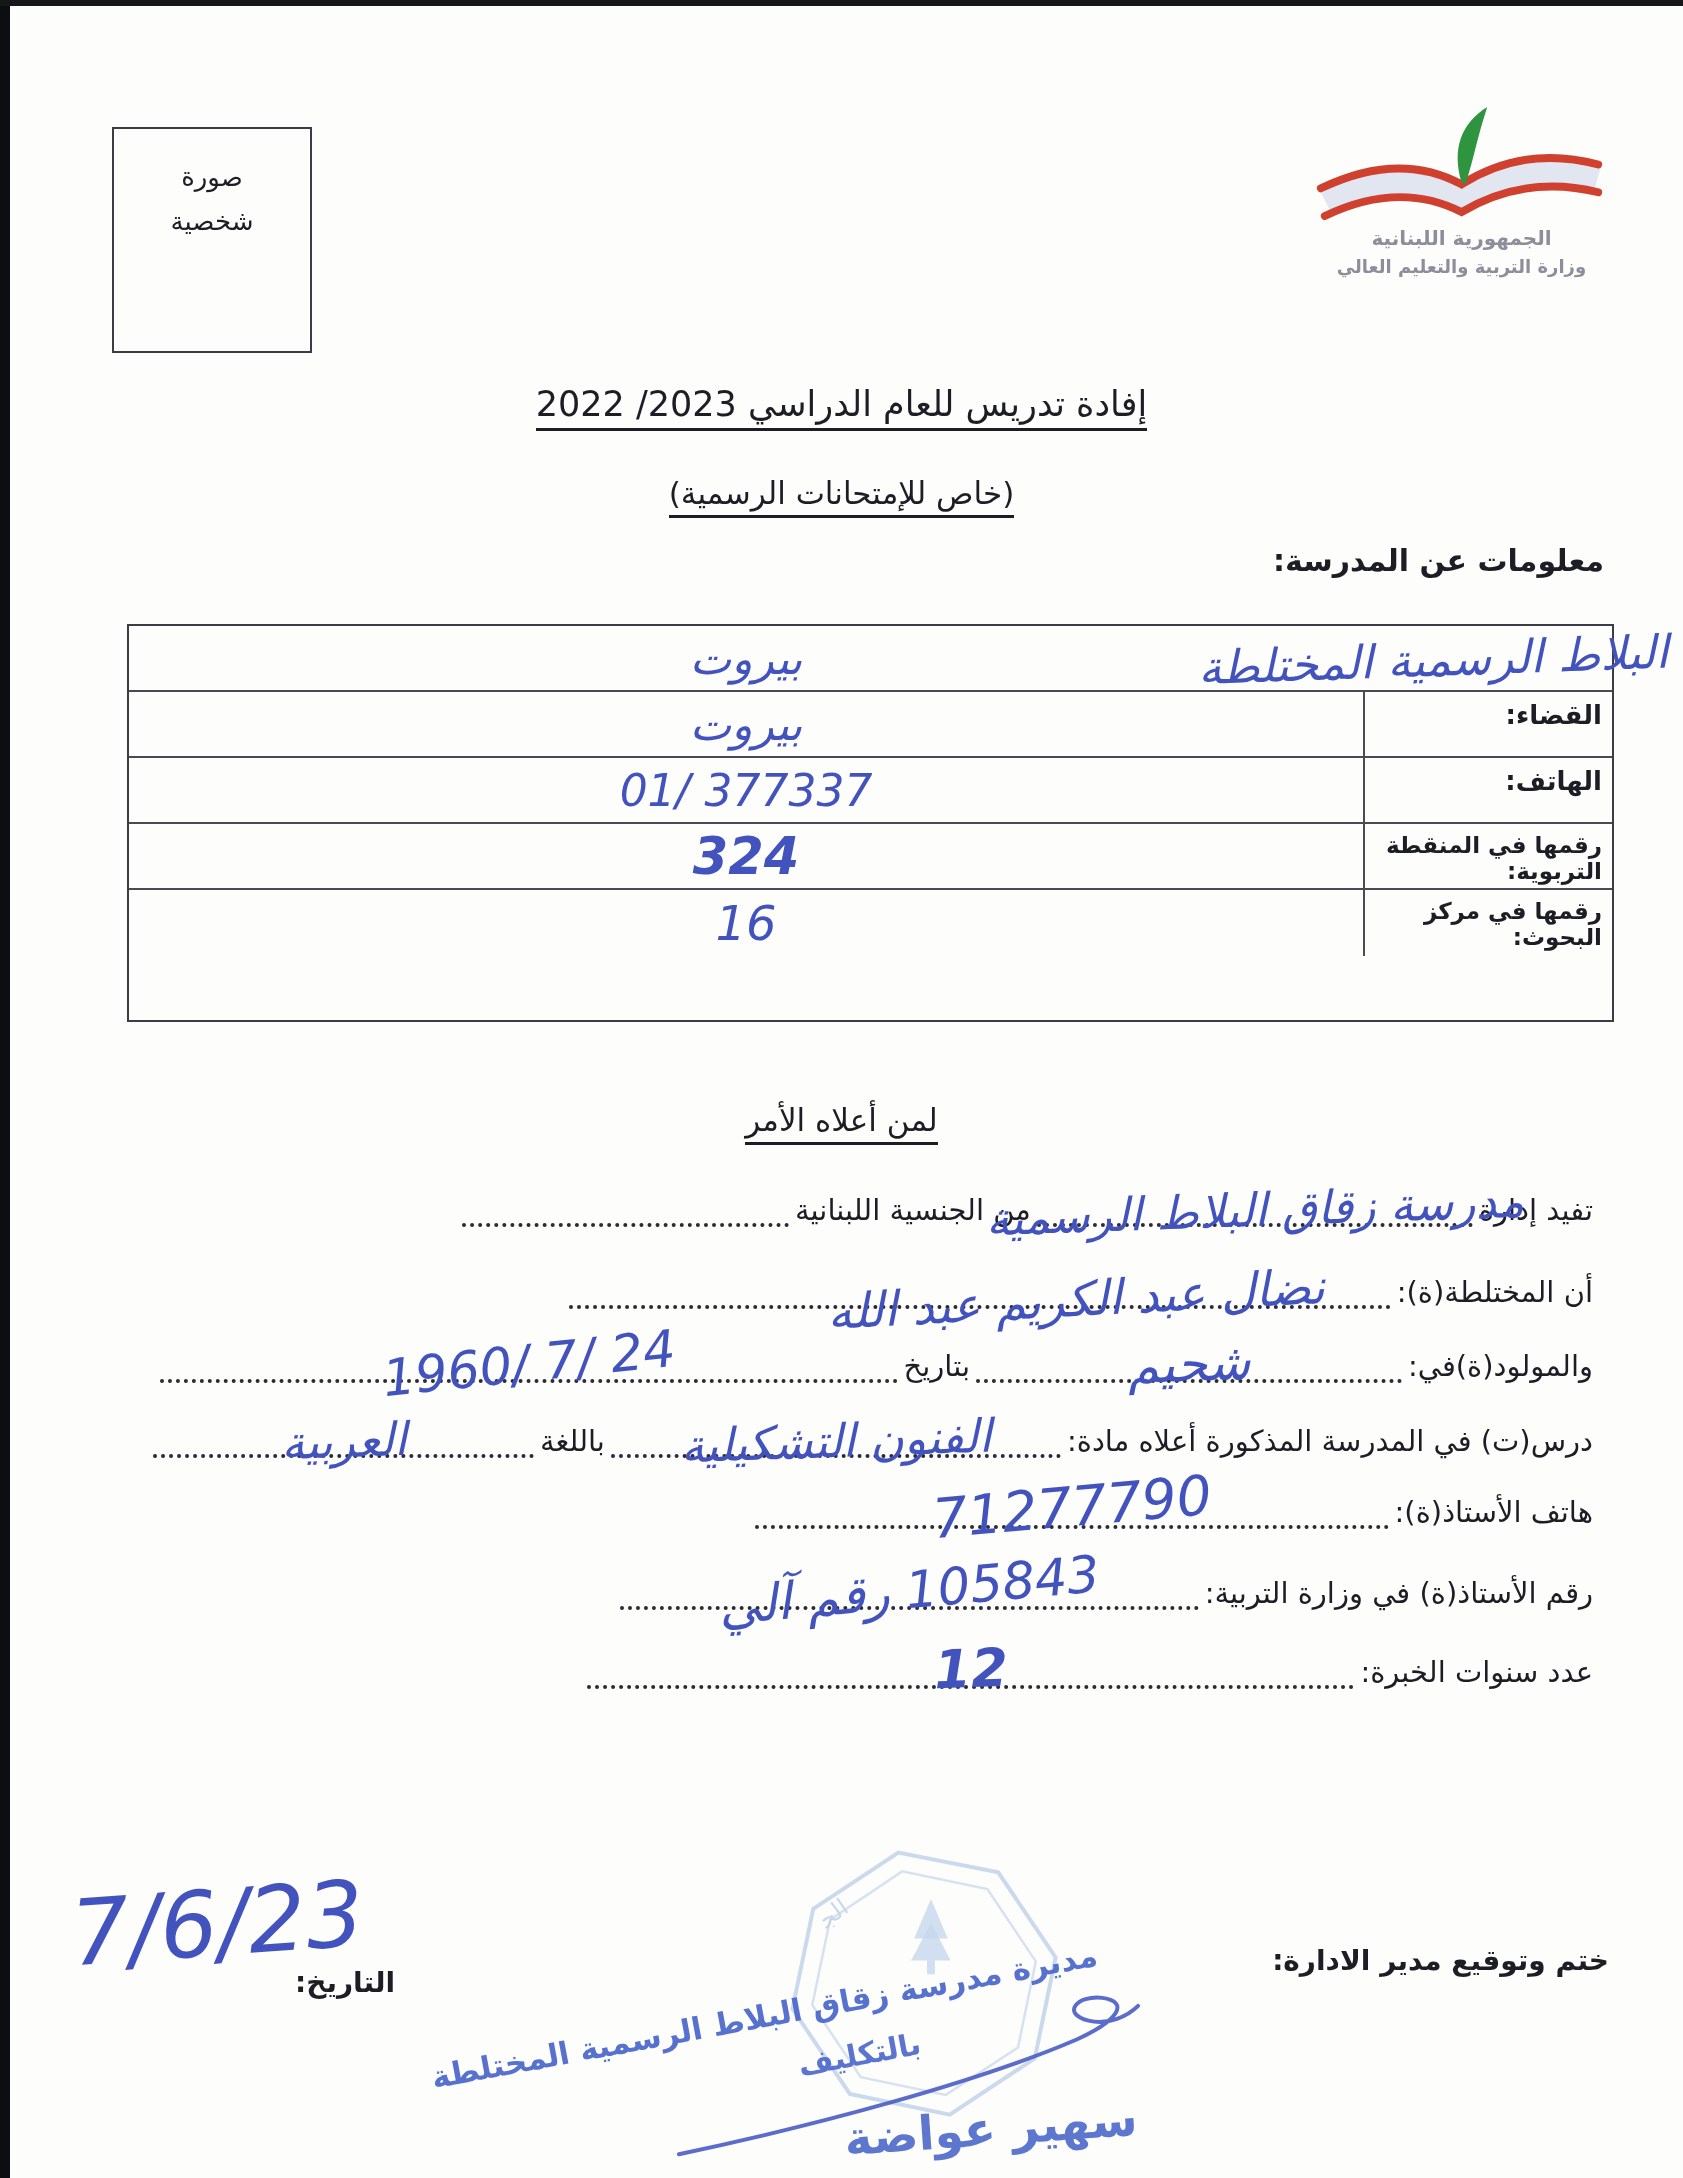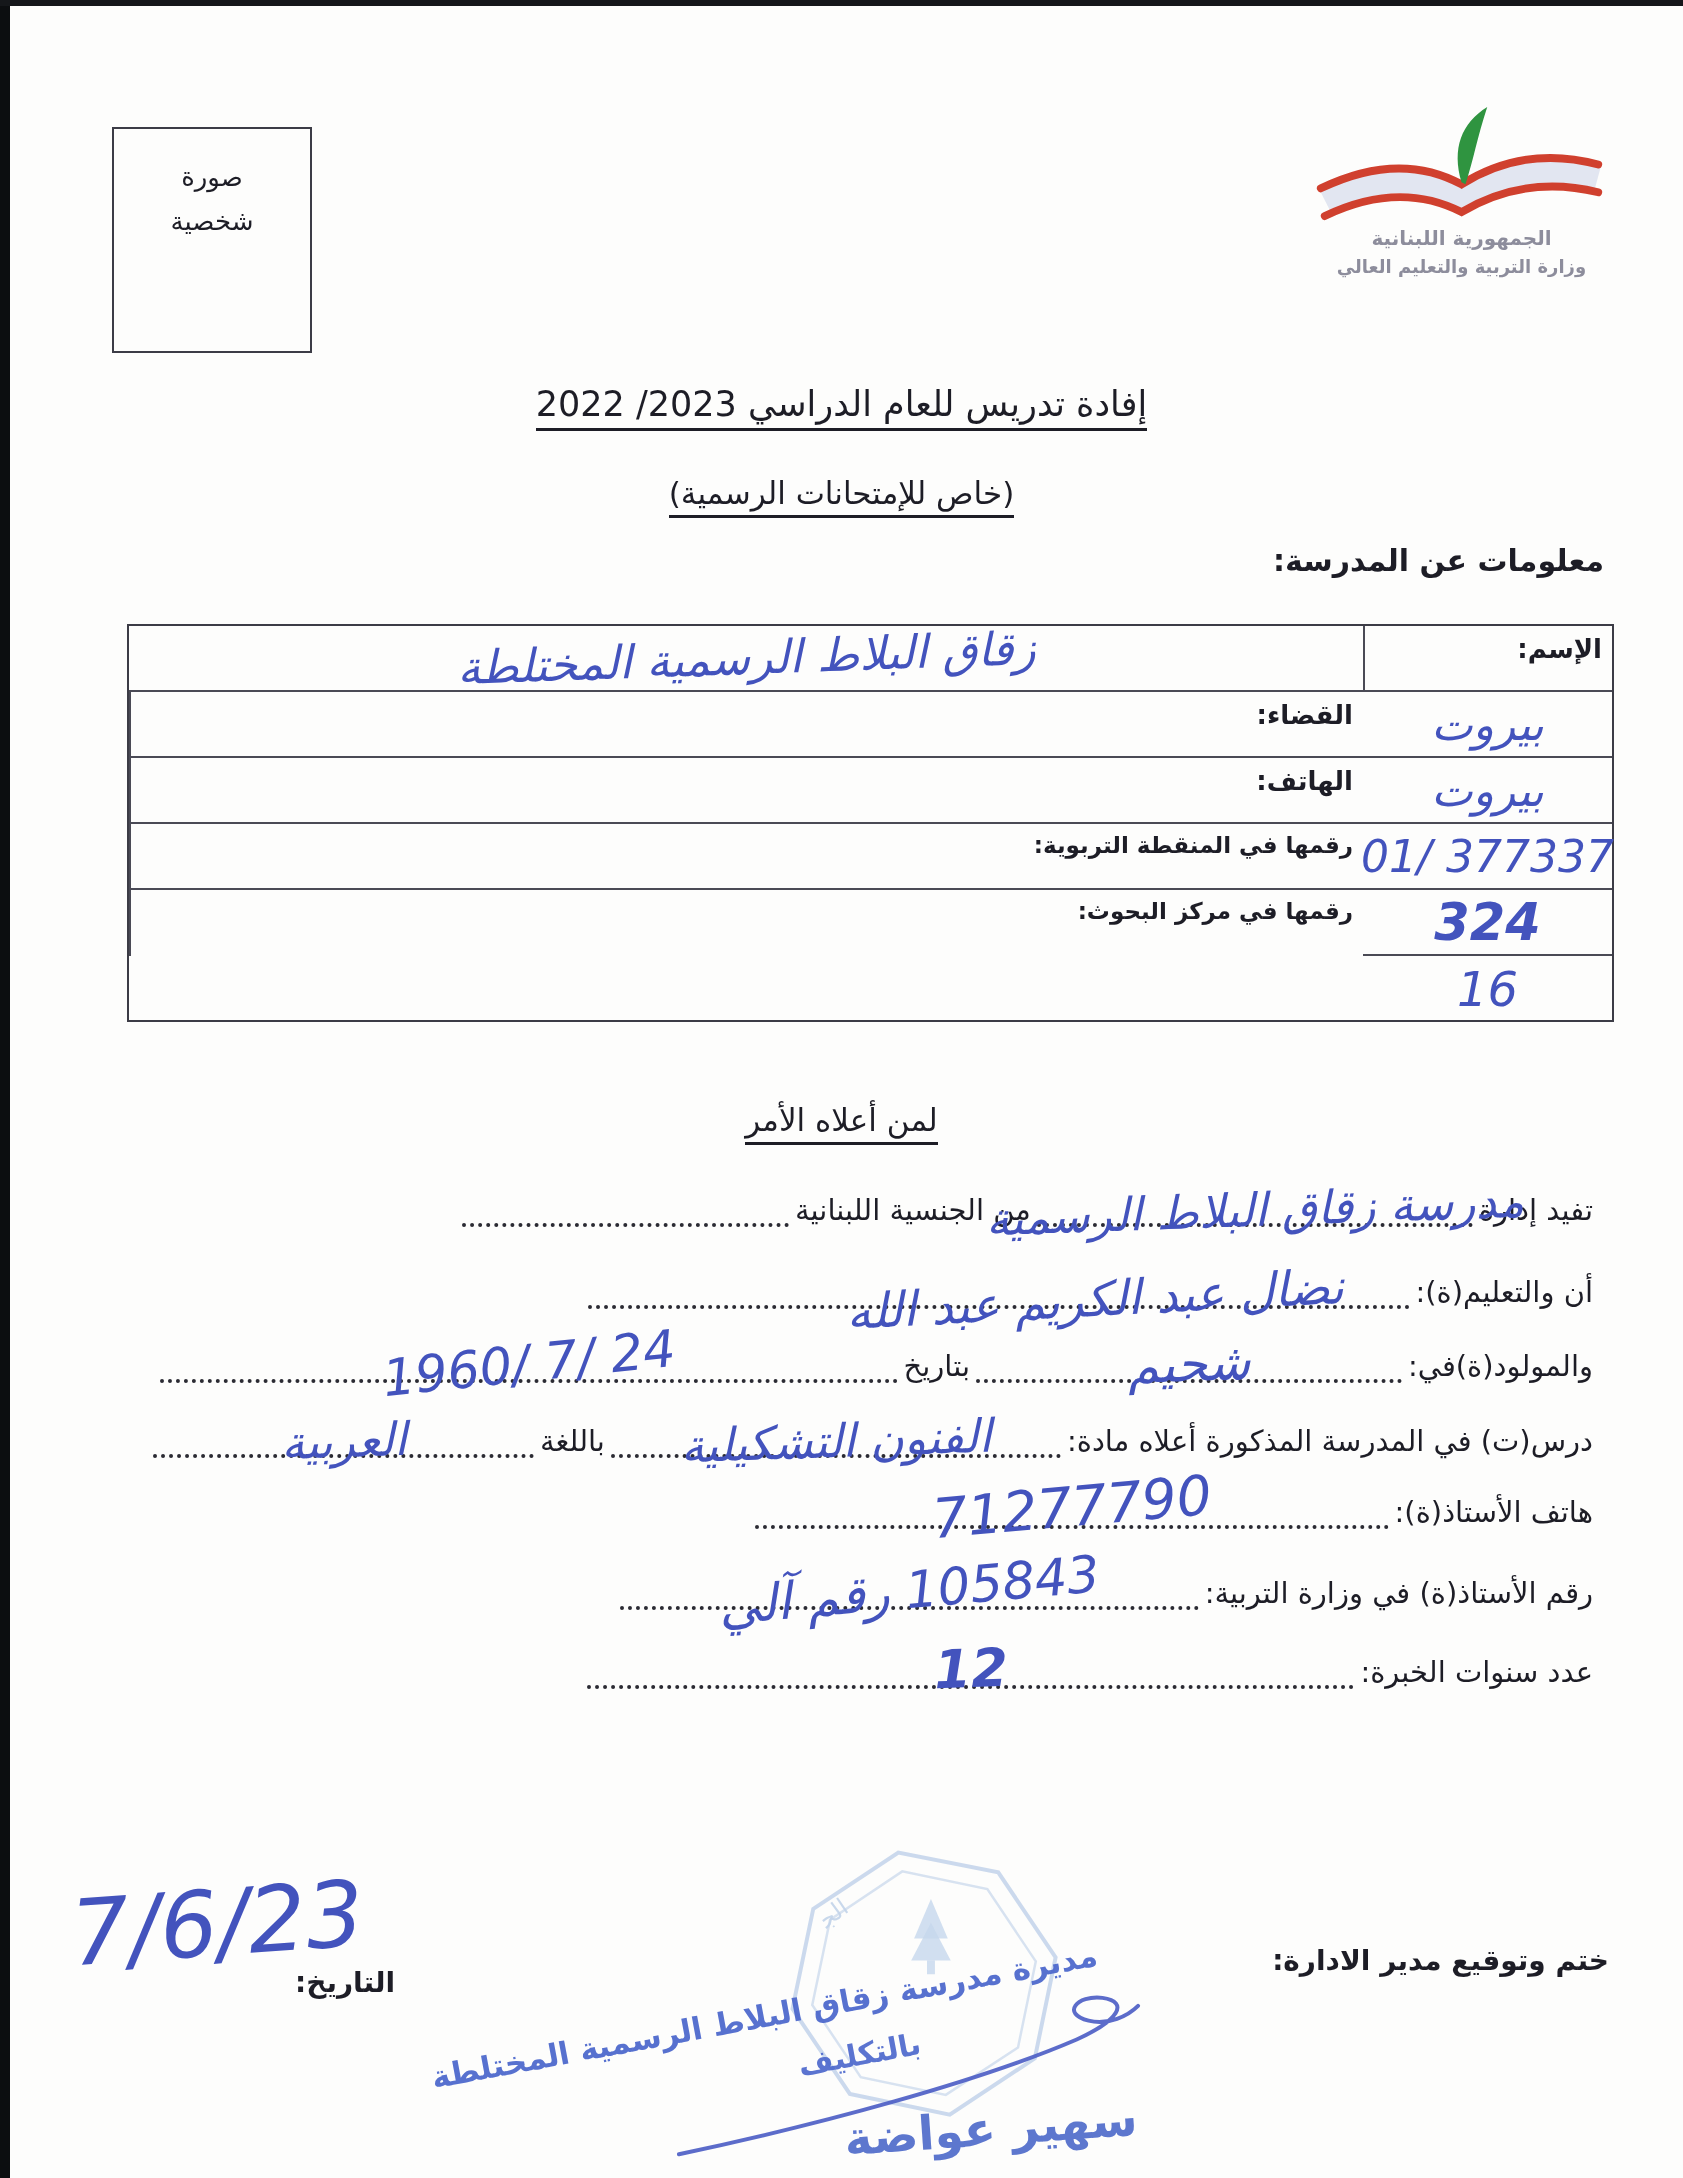--- a/index.html
+++ b/index.html
@@ -118,21 +118,20 @@
 <div class="center-abs doc-title printed">
   <span class="underline">إفادة تدريس  للعام الدراسي  2023/ 2022</span>
 </div>
 <div class="center-abs doc-subtitle printed">
   <span class="underline">(خاص للإمتحانات الرسمية)</span>
 </div>
 
 <div class="section-heading printed">معلومات عن المدرسة:</div>
 
 <div class="school-table">
-  <div class="lbl">الإسم:</div>
   <div class="val">
       <span class="hand" style="transform:rotate(-2deg);font-size:46px;">زقاق البلاط الرسمية المختلطة</span>
     </div>
 
   <div class="val">
       <span class="hand">بيروت</span>
     </div>
 
   <div class="lbl">القضاء:</div>
   <div class="val">
@@ -162,21 +161,21 @@
 <div class="bodyline printed" style="top:1183px;">
   <span class="txt">تفيد إدارة</span>
   <span class="dots" style="width:436px;">
     <span class="hand centered">مدرسة زقاق البلاط الرسمية</span>
   </span>
   <span class="txt">من الجنسية اللبنانية</span>
   <span class="dots" style="width:327px;"></span>
 </div>
 
 <div class="bodyline printed" style="top:1265px;">
-  <span class="txt">أن والتعليم(ة):</span>
+  <span class="txt">أن المختلطة(ة):</span>
   <span class="dots" style="width:822px;">
     <span class="hand" style="bottom:-18px;font-size:48px;transform:rotate(-3deg);">نضال عبد الكريم عبد الله</span>
   </span>
 </div>
 
 <div class="bodyline printed" style="top:1339px;">
   <span class="txt">والمولود(ة)في:</span>
   <span class="dots" style="width:426px;">
     <span class="hand centered" style="font-size:50px;">شحيم</span>
   </span>

